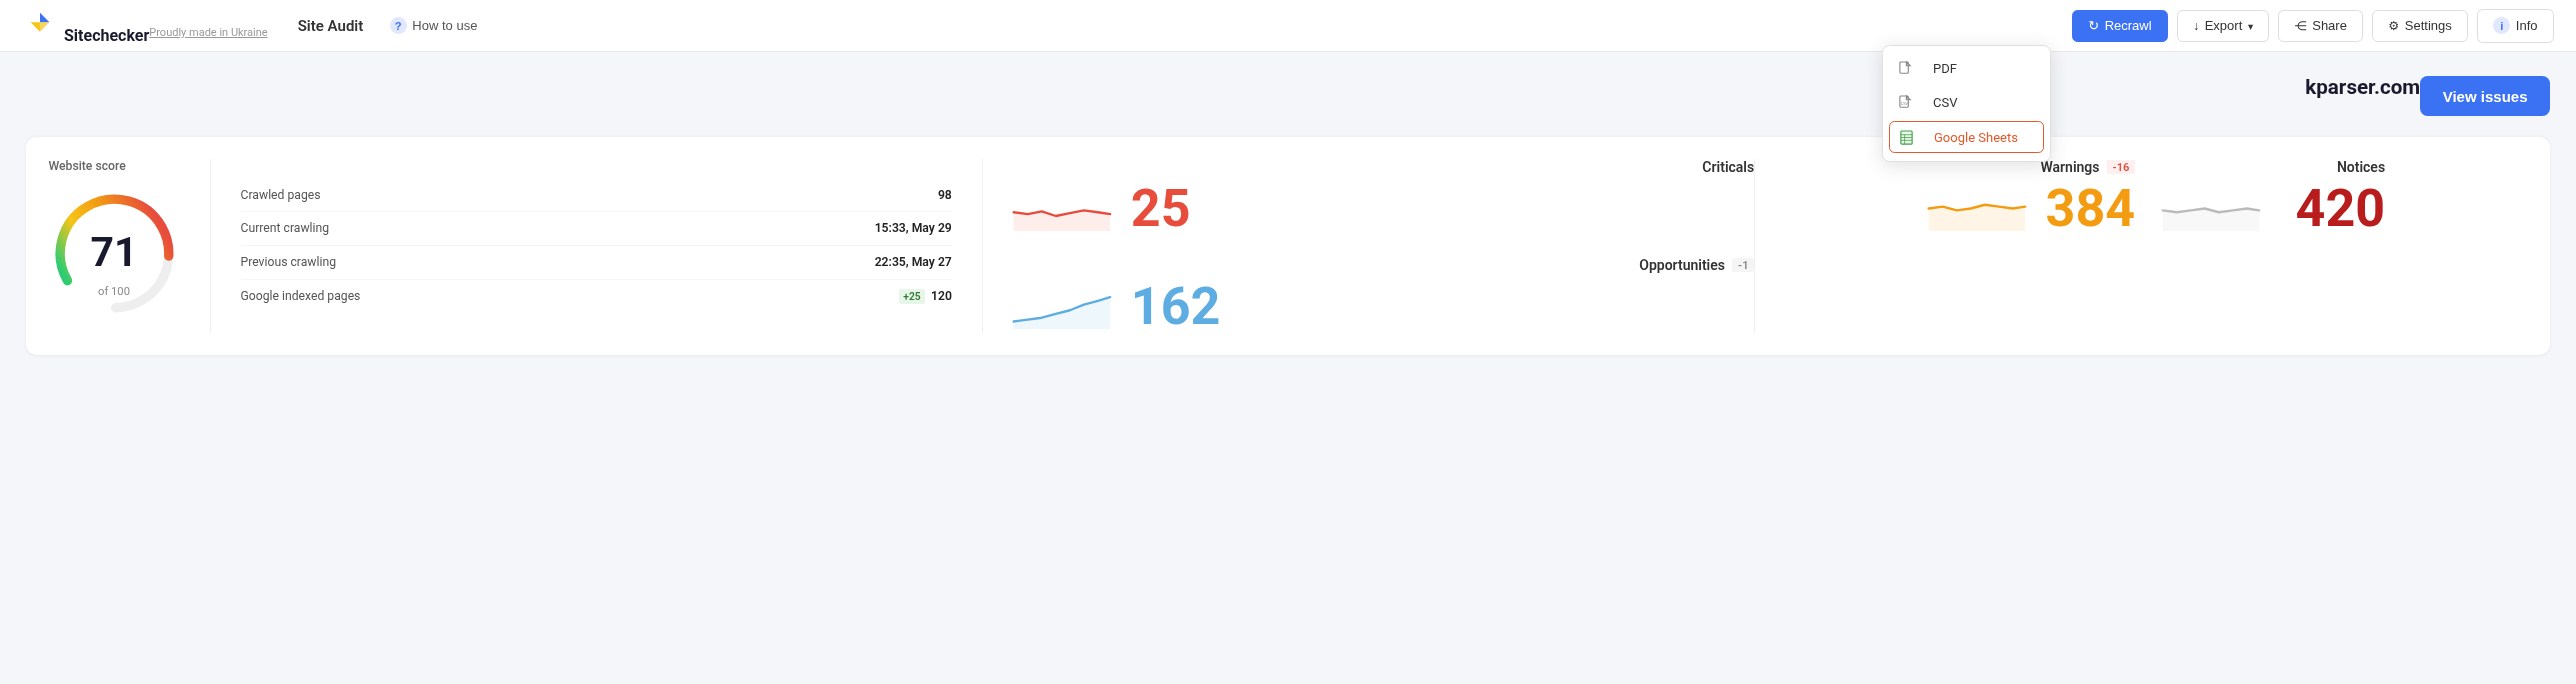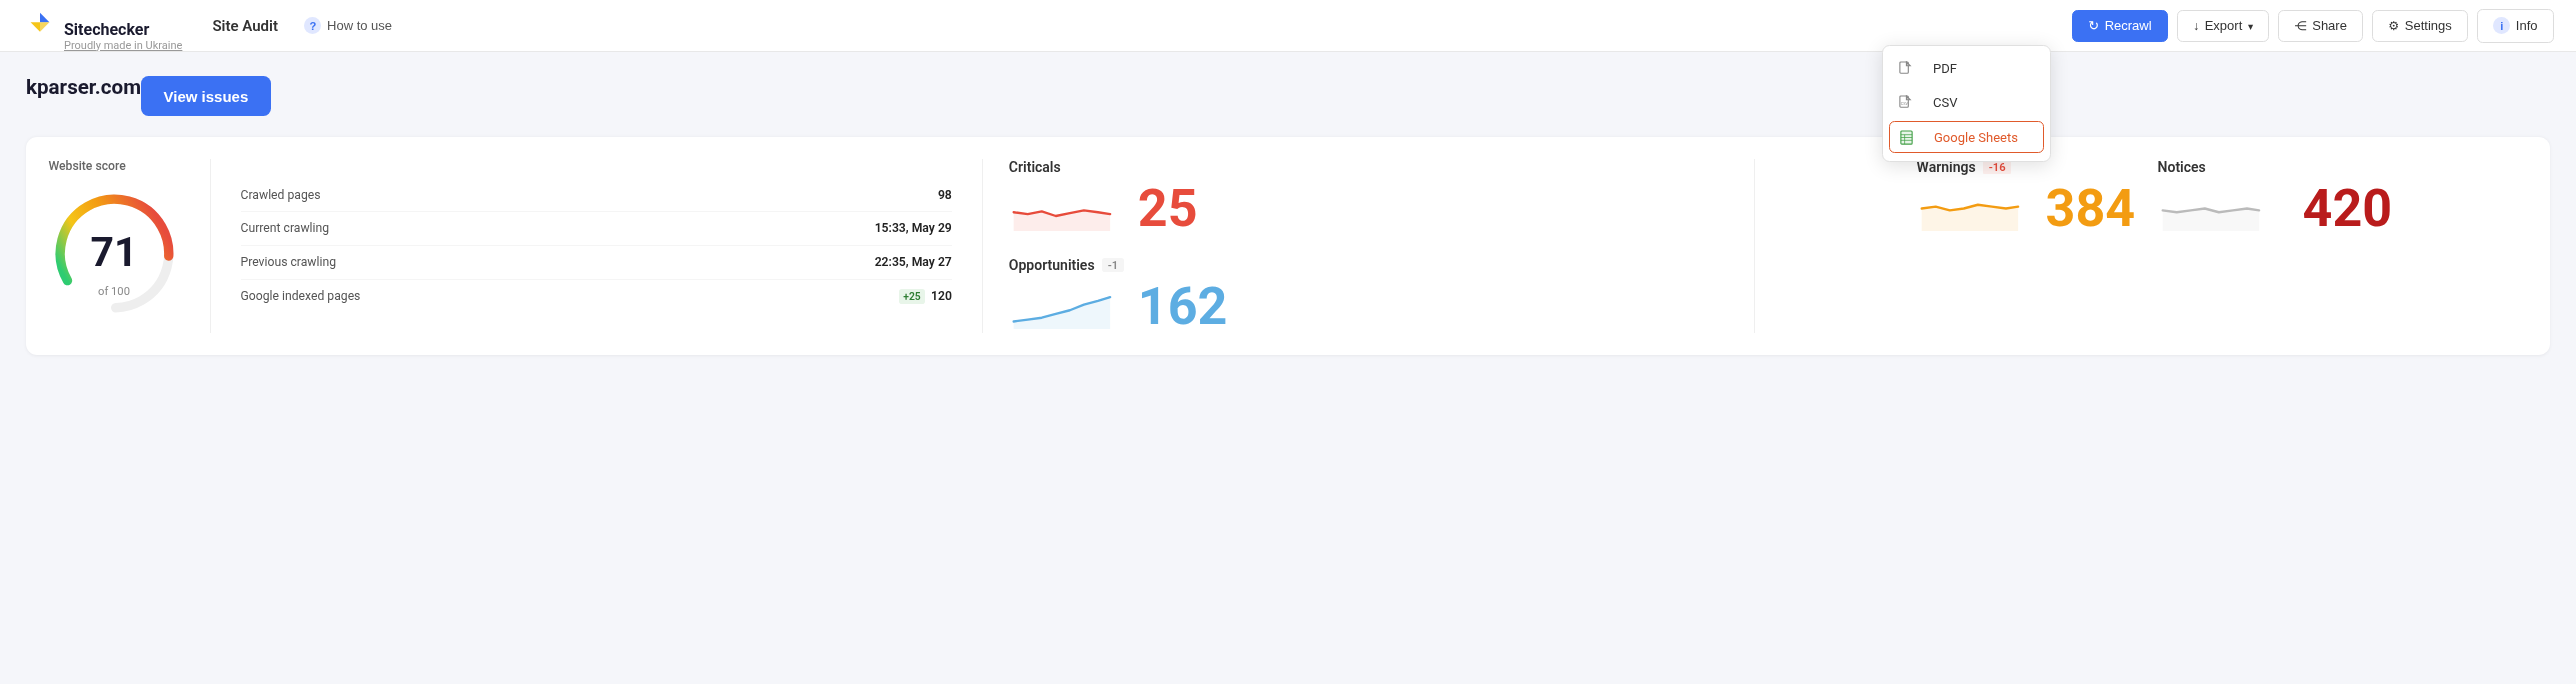--- a/index.html
+++ b/index.html
@@ -19,21 +19,21 @@
     .logo-area {
       display: flex;
       align-items: center;
       gap: 7.5px;
       margin-right: 30px;
     }
     .logo-icon {
       width: 34px;
       height: 34px;
     }
-    .logo-text { display: flex; flex-direction: column; margin-top: 20px; }
+    .logo-text { display: flex; flex-direction: row; margin-top: 20px; }
     .logo-name { font-size: 16px; font-weight: 700; color: #1a1a2e; }
     .logo-sub { font-size: 11px; color: #999; text-decoration: underline; }
 
     .nav-title {
       font-size: 15px;
       font-weight: 600;
       color: #333;
       margin-right: 19px;
     }
 
@@ -200,20 +200,21 @@
       padding: 0.9px 4.7px;
       border-radius: 2.8px;
       font-weight: 600;
     }
 
     .metric-header {
       display: flex;
       align-items: center;
       gap: 7.5px;
       margin-bottom: 7.5px;
+      justify-content: flex-end;
     }
     .metric-title {
       font-size: 14px;
       font-weight: 600;
       color: #333;
     }
     .metric-badge-neg {
       font-size: 11.2px;
       font-weight: 600;
       color: #e74c3c;
@@ -226,21 +227,21 @@
       font-weight: 600;
       color: #888;
       background: #f5f5f5;
       padding: 0.9px 5.6px;
       border-radius: 2.8px;
     }
 
     .metric-row {
       display: flex;
       align-items: center;
-      gap: 26px;
+      gap: 19px;
       margin-top: 3.7px;
       text-align: center;
     }
 
     .metric-number {
       font-size: 52px;
       font-weight: 700;
       line-height: 1;
     }
     .metric-number.red { color: #e74c3c; }
@@ -263,21 +264,21 @@
       padding: 11.2px 22.5px;
       font-size: 15px;
       font-weight: 600;
       cursor: pointer;
       white-space: nowrap;
     }
 
     .site-header-row {
       display: flex;
       align-items: center;
-      justify-content: flex-start;
+      justify-content: flex-end;
       margin-bottom: 19px;
     }
 
     .question-icon {
       display: inline-flex;
       align-items: center;
       justify-content: center;
       width: 17px;
       height: 17px;
       border-radius: 50%;

